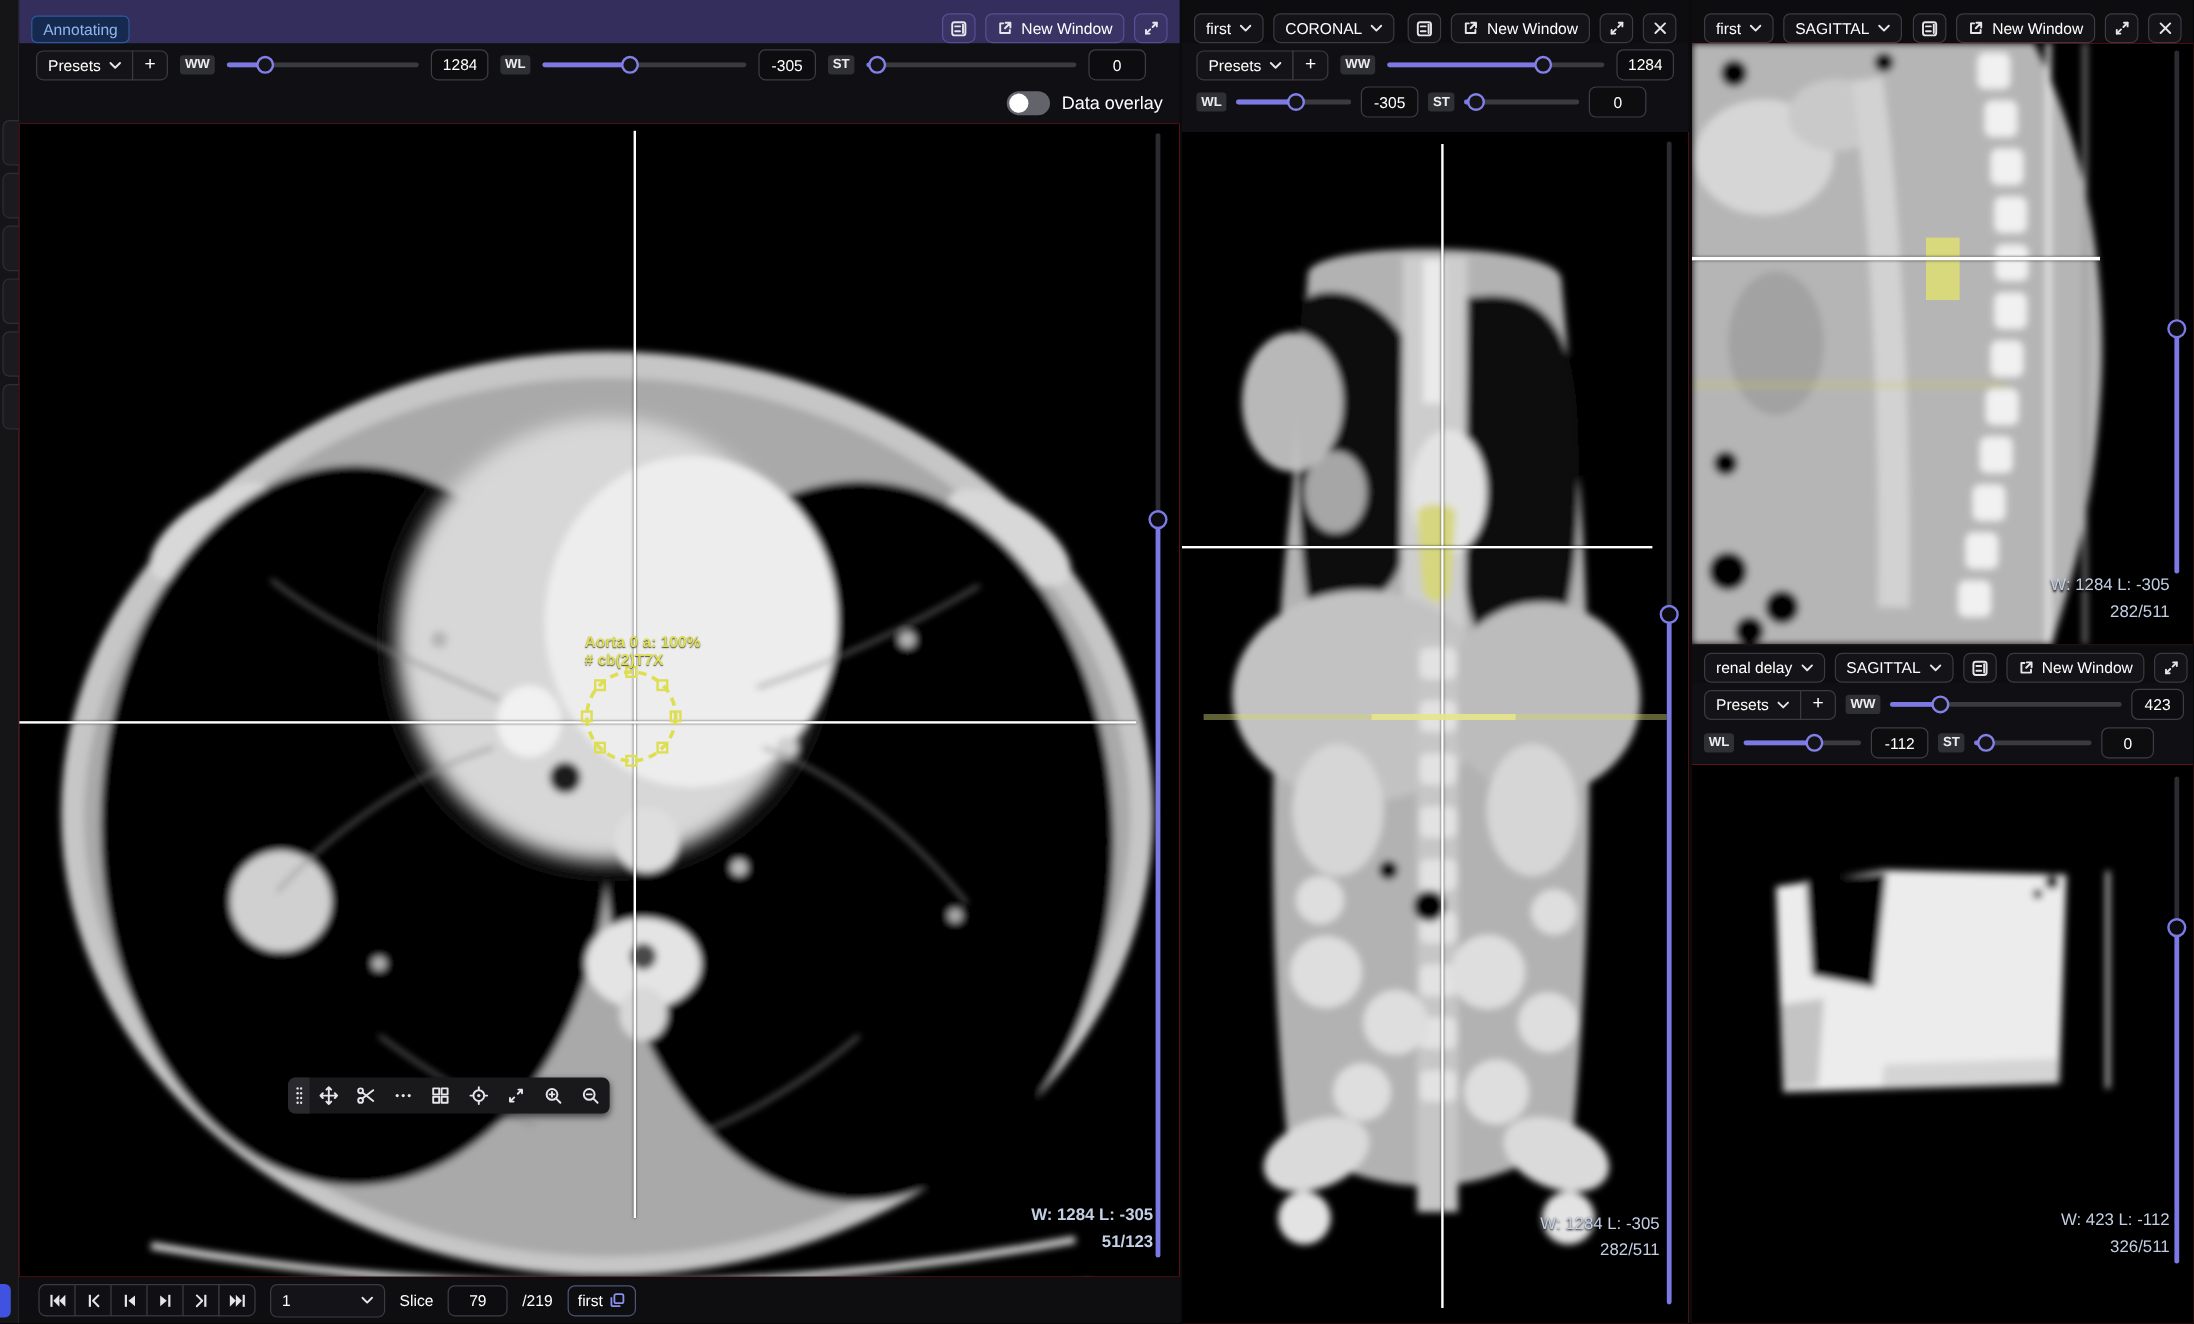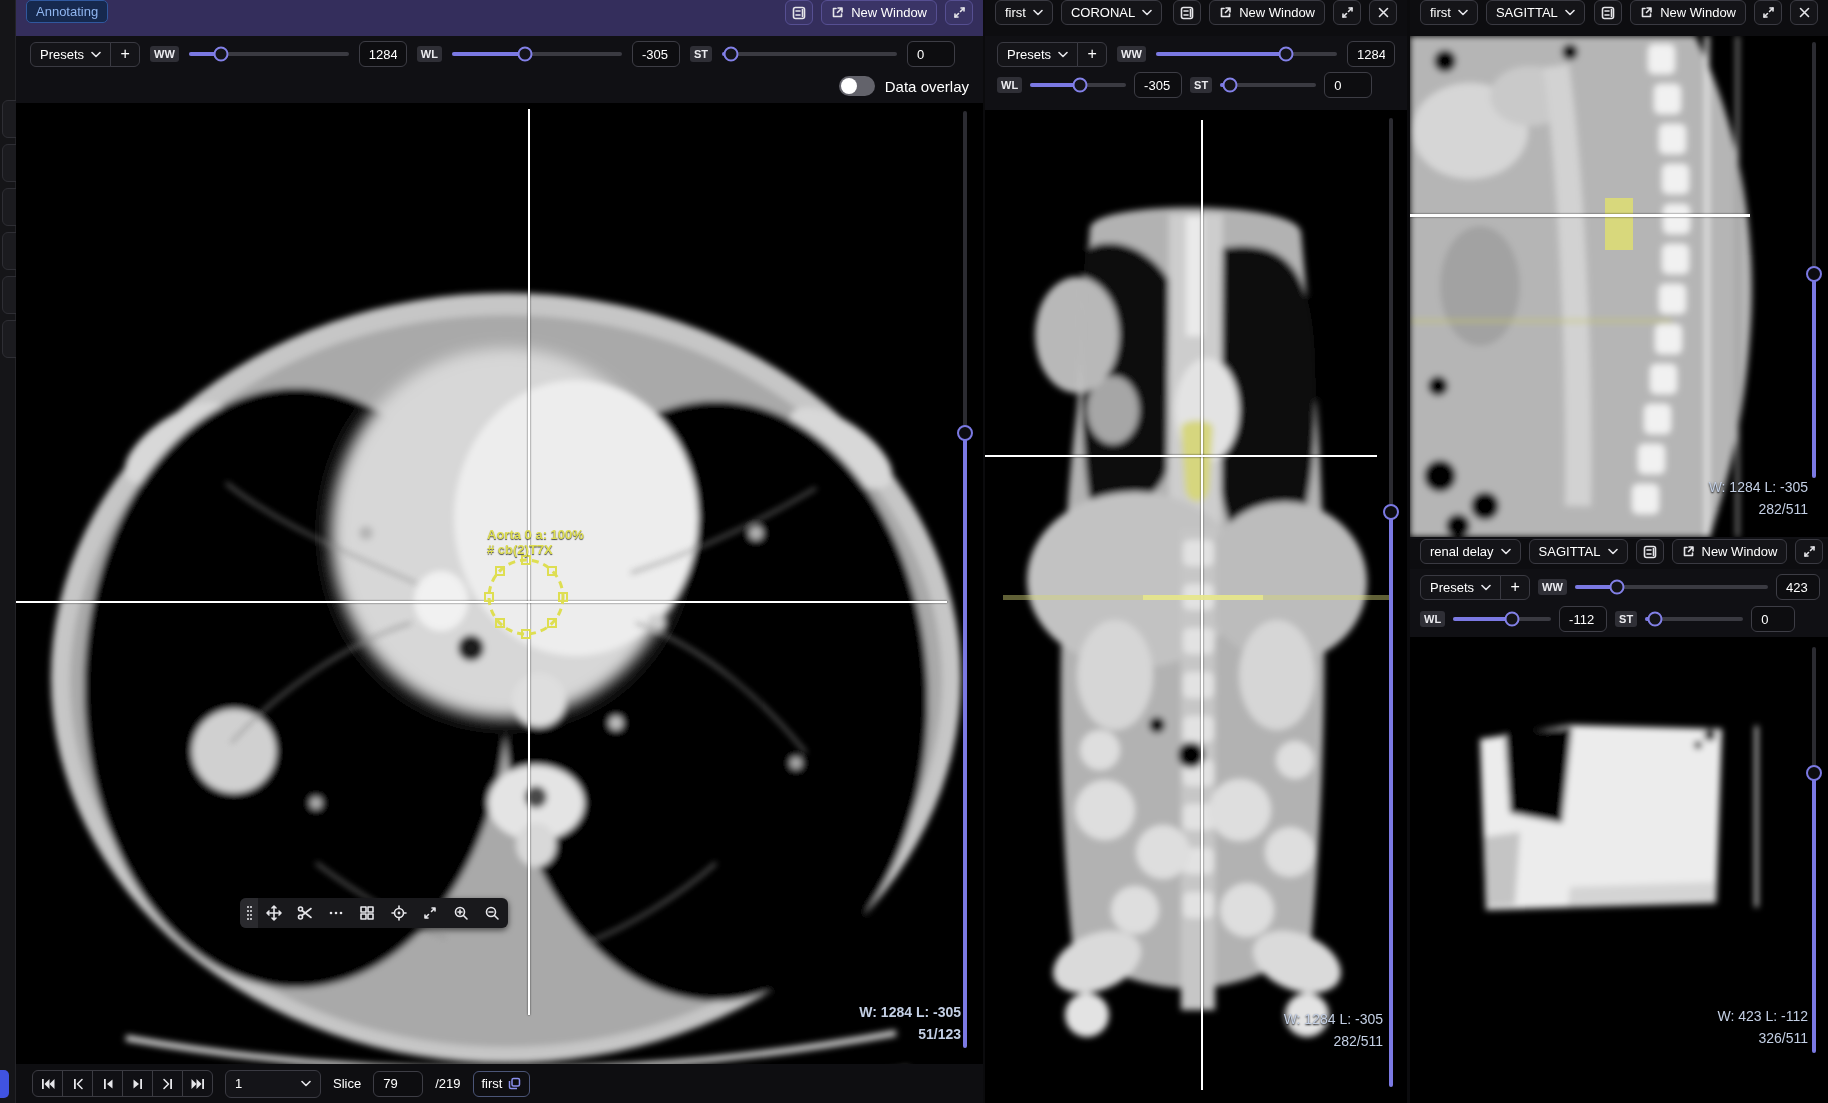--- a/index.html
+++ b/index.html
@@ -9,30 +9,30 @@
 
   
   .hbtn { display:inline-flex; align-items:center; gap:7px; height:25px; padding:0 9px;
           border:1px solid #3a3a42; border-radius:6px; background:#141418; color:#fff;
           font-size:13px; font-family:inherit; cursor:pointer; white-space:nowrap; }
   .hbtn.icon { width:28px; padding:0; justify-content:center; }
   .purple-btn { background:#3a3466; border-color:#564f92; }
   .chev { width:10px; height:7px; }
   .chip { background:#2f2f36; border-radius:3px; font-size:11px; font-weight:bold; padding:2px 4px; color:#ececf0; }
   .valbox { width:48px; height:26px; background:#0d0d10; border:1px solid #3d3d45; border-radius:6px;
-            color:#fff; font-size:13px; font-family:inherit; text-align:left; padding:0 9px; }
+            color:#fff; font-size:13px; font-family:inherit; text-align:center; padding:0 9px; }
   .hslider { position:relative; height:4px; border-radius:2px; background:#3a3a41; }
   .hslider .fill { position:absolute; left:0; top:0; bottom:0; background:#7b79e3; border-radius:2px; }
   .hslider .knob { position:absolute; top:50%; transform:translate(-50%,-50%); width:15px; height:15px;
                    border-radius:50%; border:2px solid #8381e8; background:#141418; }
   .ctrl-row { position:absolute; display:flex; align-items:center; gap:10px; }
   .dd-group { display:flex; }
   .dd-group .hbtn:first-child { border-top-right-radius:0; border-bottom-right-radius:0; }
   .dd-group .hbtn:last-child { border-top-left-radius:0; border-bottom-left-radius:0; margin-left:-1px; width:30px; justify-content:center; font-size:16px; padding:0; }
-  .p-header { position:absolute; left:0; top:0; right:0; height:36px; display:flex; align-items:flex-start; padding:0 10px; gap:8px; }
+  .p-header { position:absolute; left:0; top:0; right:0; height:36px; display:flex; align-items:flex-end; padding:0 10px; gap:8px; }
   .hdr-right { margin-left:auto; display:flex; align-items:center; gap:8px; }
   .viewport { position:absolute; background:#b91c1c; overflow:hidden; }
   .ovl-text { position:absolute; color:#c3cfe4; font-size:14px; text-align:right; line-height:22px; text-shadow:0 1px 2px #000; }
   .xline { position:absolute; background:#fff; box-shadow:0 0 2px rgba(0,0,0,.8); }
   .vslider { position:absolute; width:4px; }
   .vslider .trk { position:absolute; left:0; width:4px; background:#2b2b31; border-radius:2px; }
   .vslider .vfill { position:absolute; left:0; width:4px; background:#7b79e3; border-radius:2px; }
   .vslider .vknob { position:absolute; left:50%; transform:translate(-50%,-50%); width:16px; height:16px;
                     border-radius:50%; border:2px solid #7b79e3; background:#0c0c10; }
   .toggle { width:36px; height:20px; border-radius:10px; background:#63636b; position:relative; cursor:pointer; }

